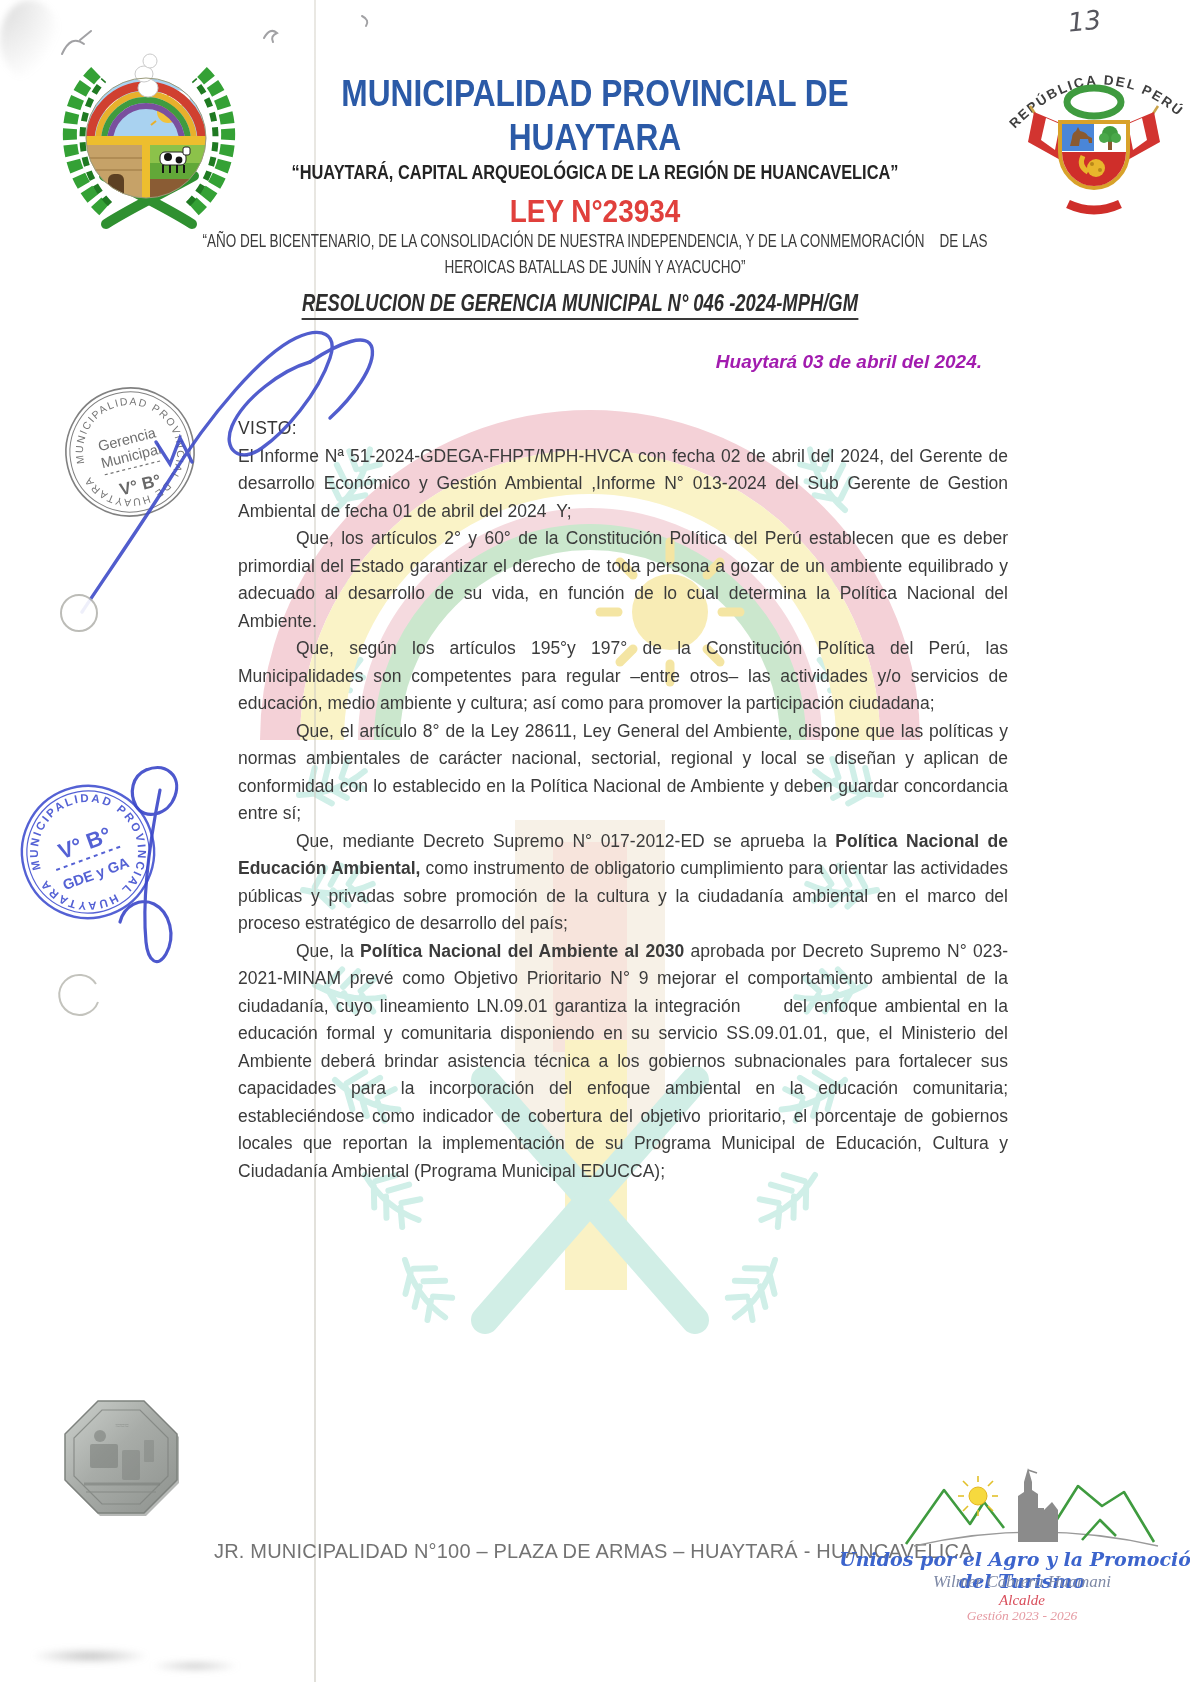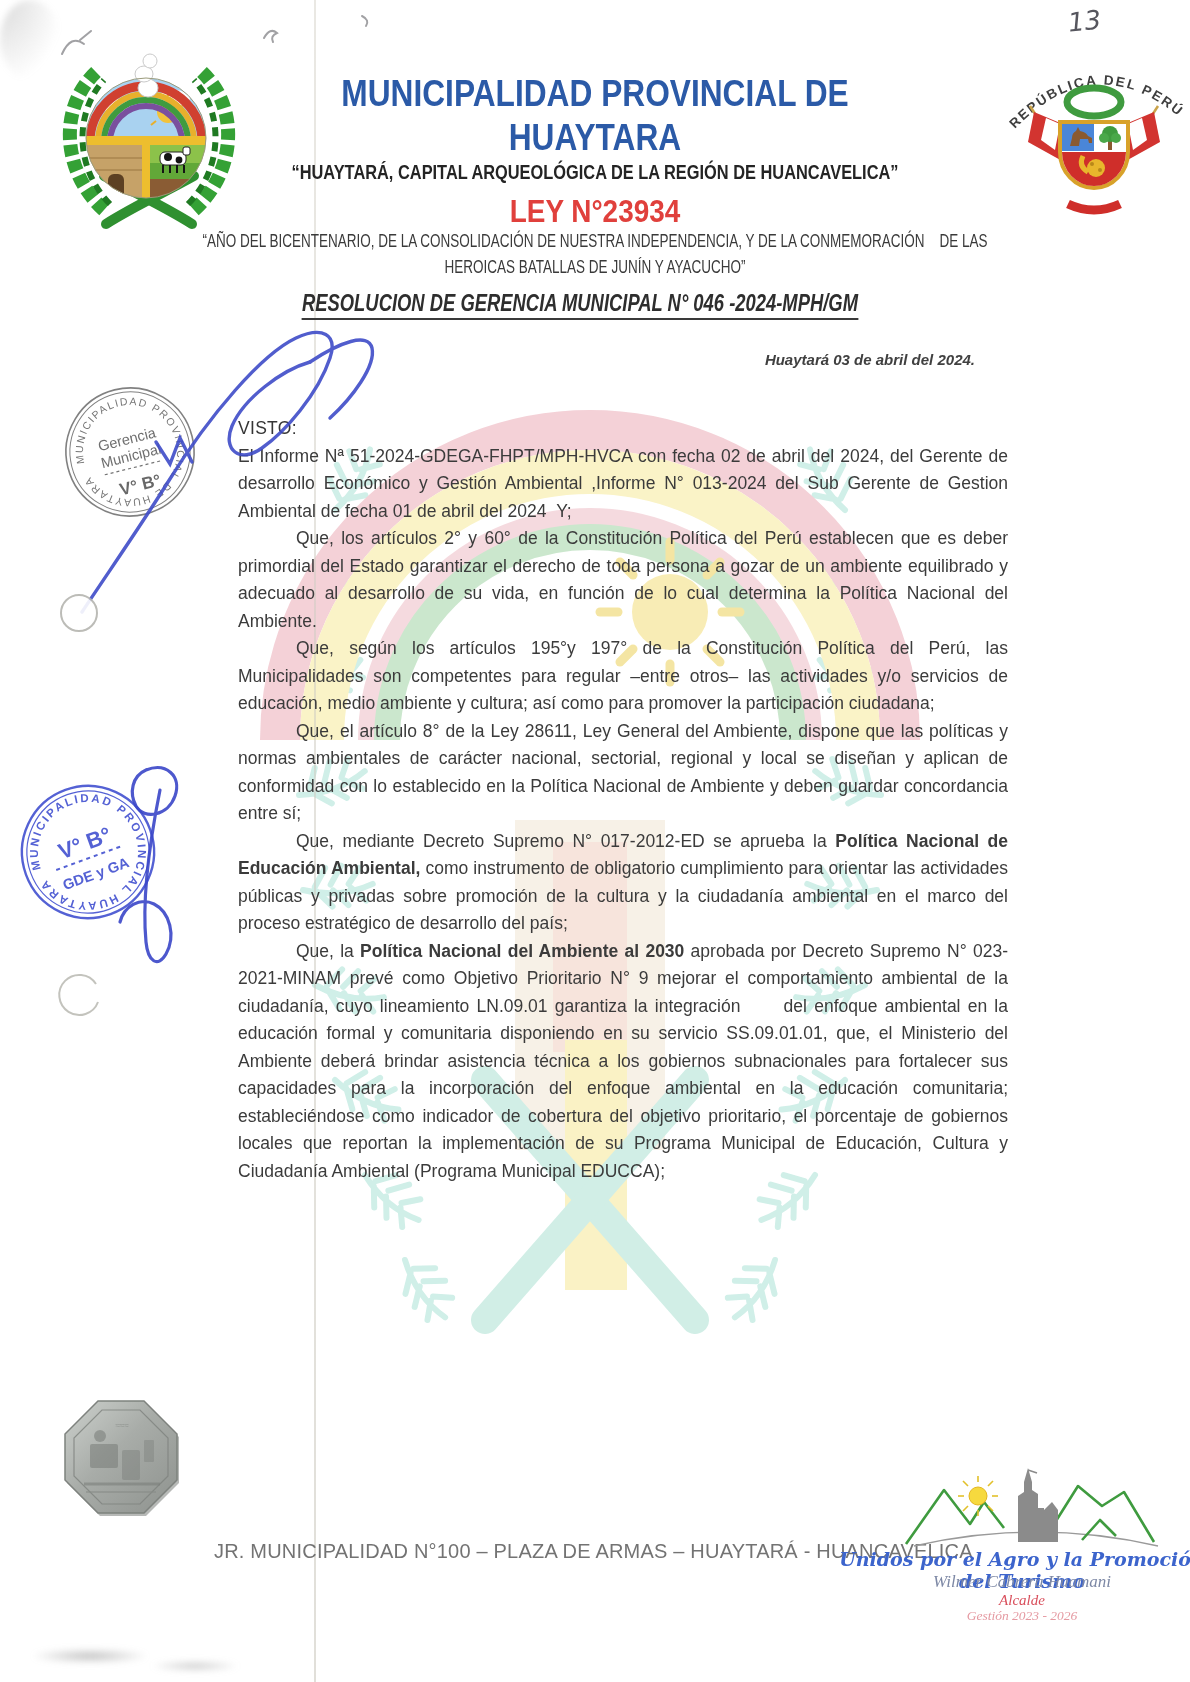--- a/index.html
+++ b/index.html
@@ -15,21 +15,21 @@
   .motto{left:95px;top:160px;width:1000px;text-align:center;color:#242424;font-weight:700;
          font-size:21px;transform:scaleX(.78);transform-origin:center;}
   .law{left:295px;top:194px;width:600px;text-align:center;color:#e0403c;font-weight:700;
        font-size:31px;transform:scaleX(.9);transform-origin:center;}
   .quote{left:0;width:1190px;text-align:center;color:#3a3a3a;font-weight:400;font-size:18px;
          transform:scaleX(.75);transform-origin:center;}
   .q1{top:231px;} .q2{top:257px;}
   .res-title{left:0;top:290px;width:1160px;text-align:center;font-size:23px;font-weight:700;
              font-style:italic;color:#2e2e2e;transform:scaleX(.80);transform-origin:center;}
   .res-title span{border-bottom:2.5px solid #3a3a3a;padding-bottom:2px;}
-  .date-line{right:215px;top:351px;font-size:15px;font-weight:700;font-style:italic;color:#404040;}
+  .date-line{right:208px;top:351px;font-size:19px;font-weight:700;font-style:italic;color:#a21caf;}
   .hand-number{left:1068px;top:6px;font-size:26px;color:#56565e;font-style:italic;
                font-family:"DejaVu Sans",sans-serif;transform:rotate(-6deg);}
   
   .doc-body{left:238px;top:415px;width:770px;color:#3b3b3b;font-size:17.5px;line-height:27.5px;}
   .doc-body p,.doc-body h3{margin:0;padding:0;font-size:inherit;}
   .heading{font-size:19px;letter-spacing:.3px;font-weight:400;color:#353535;}
   .body-para{text-align:justify;}
   .indent{text-indent:58px;}
   .mt-visto{margin-top:13px;} .mt-consid{margin-top:37px;} .mt-p1{margin-top:40px;}
   .mt-p{margin-top:26px;}

